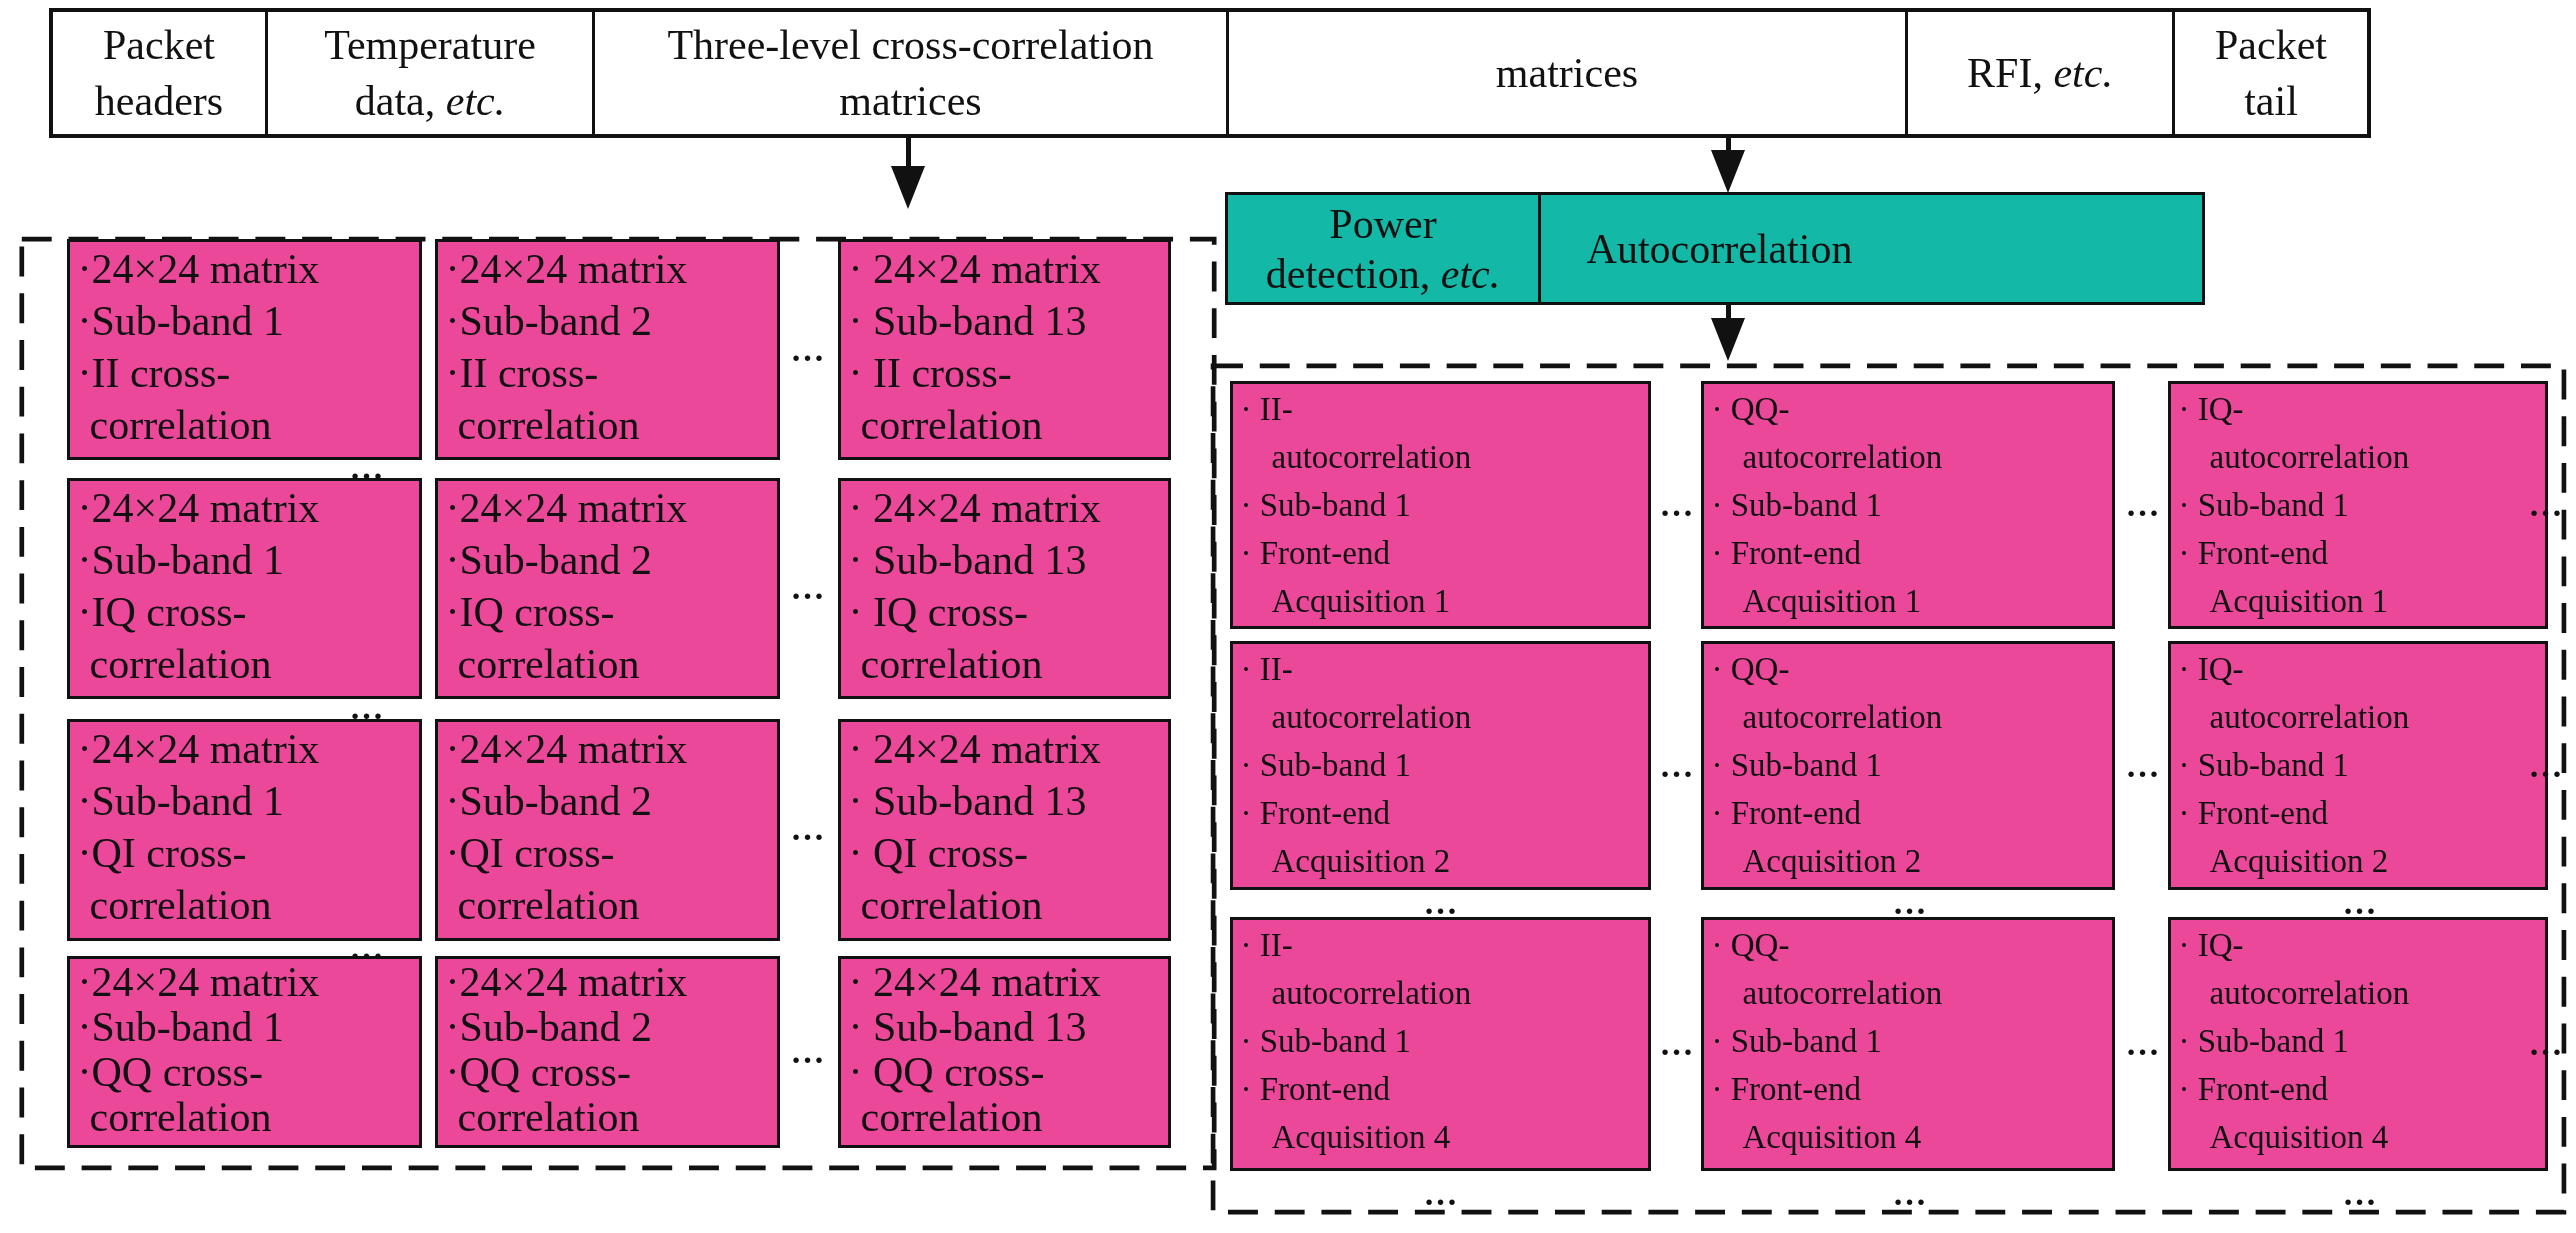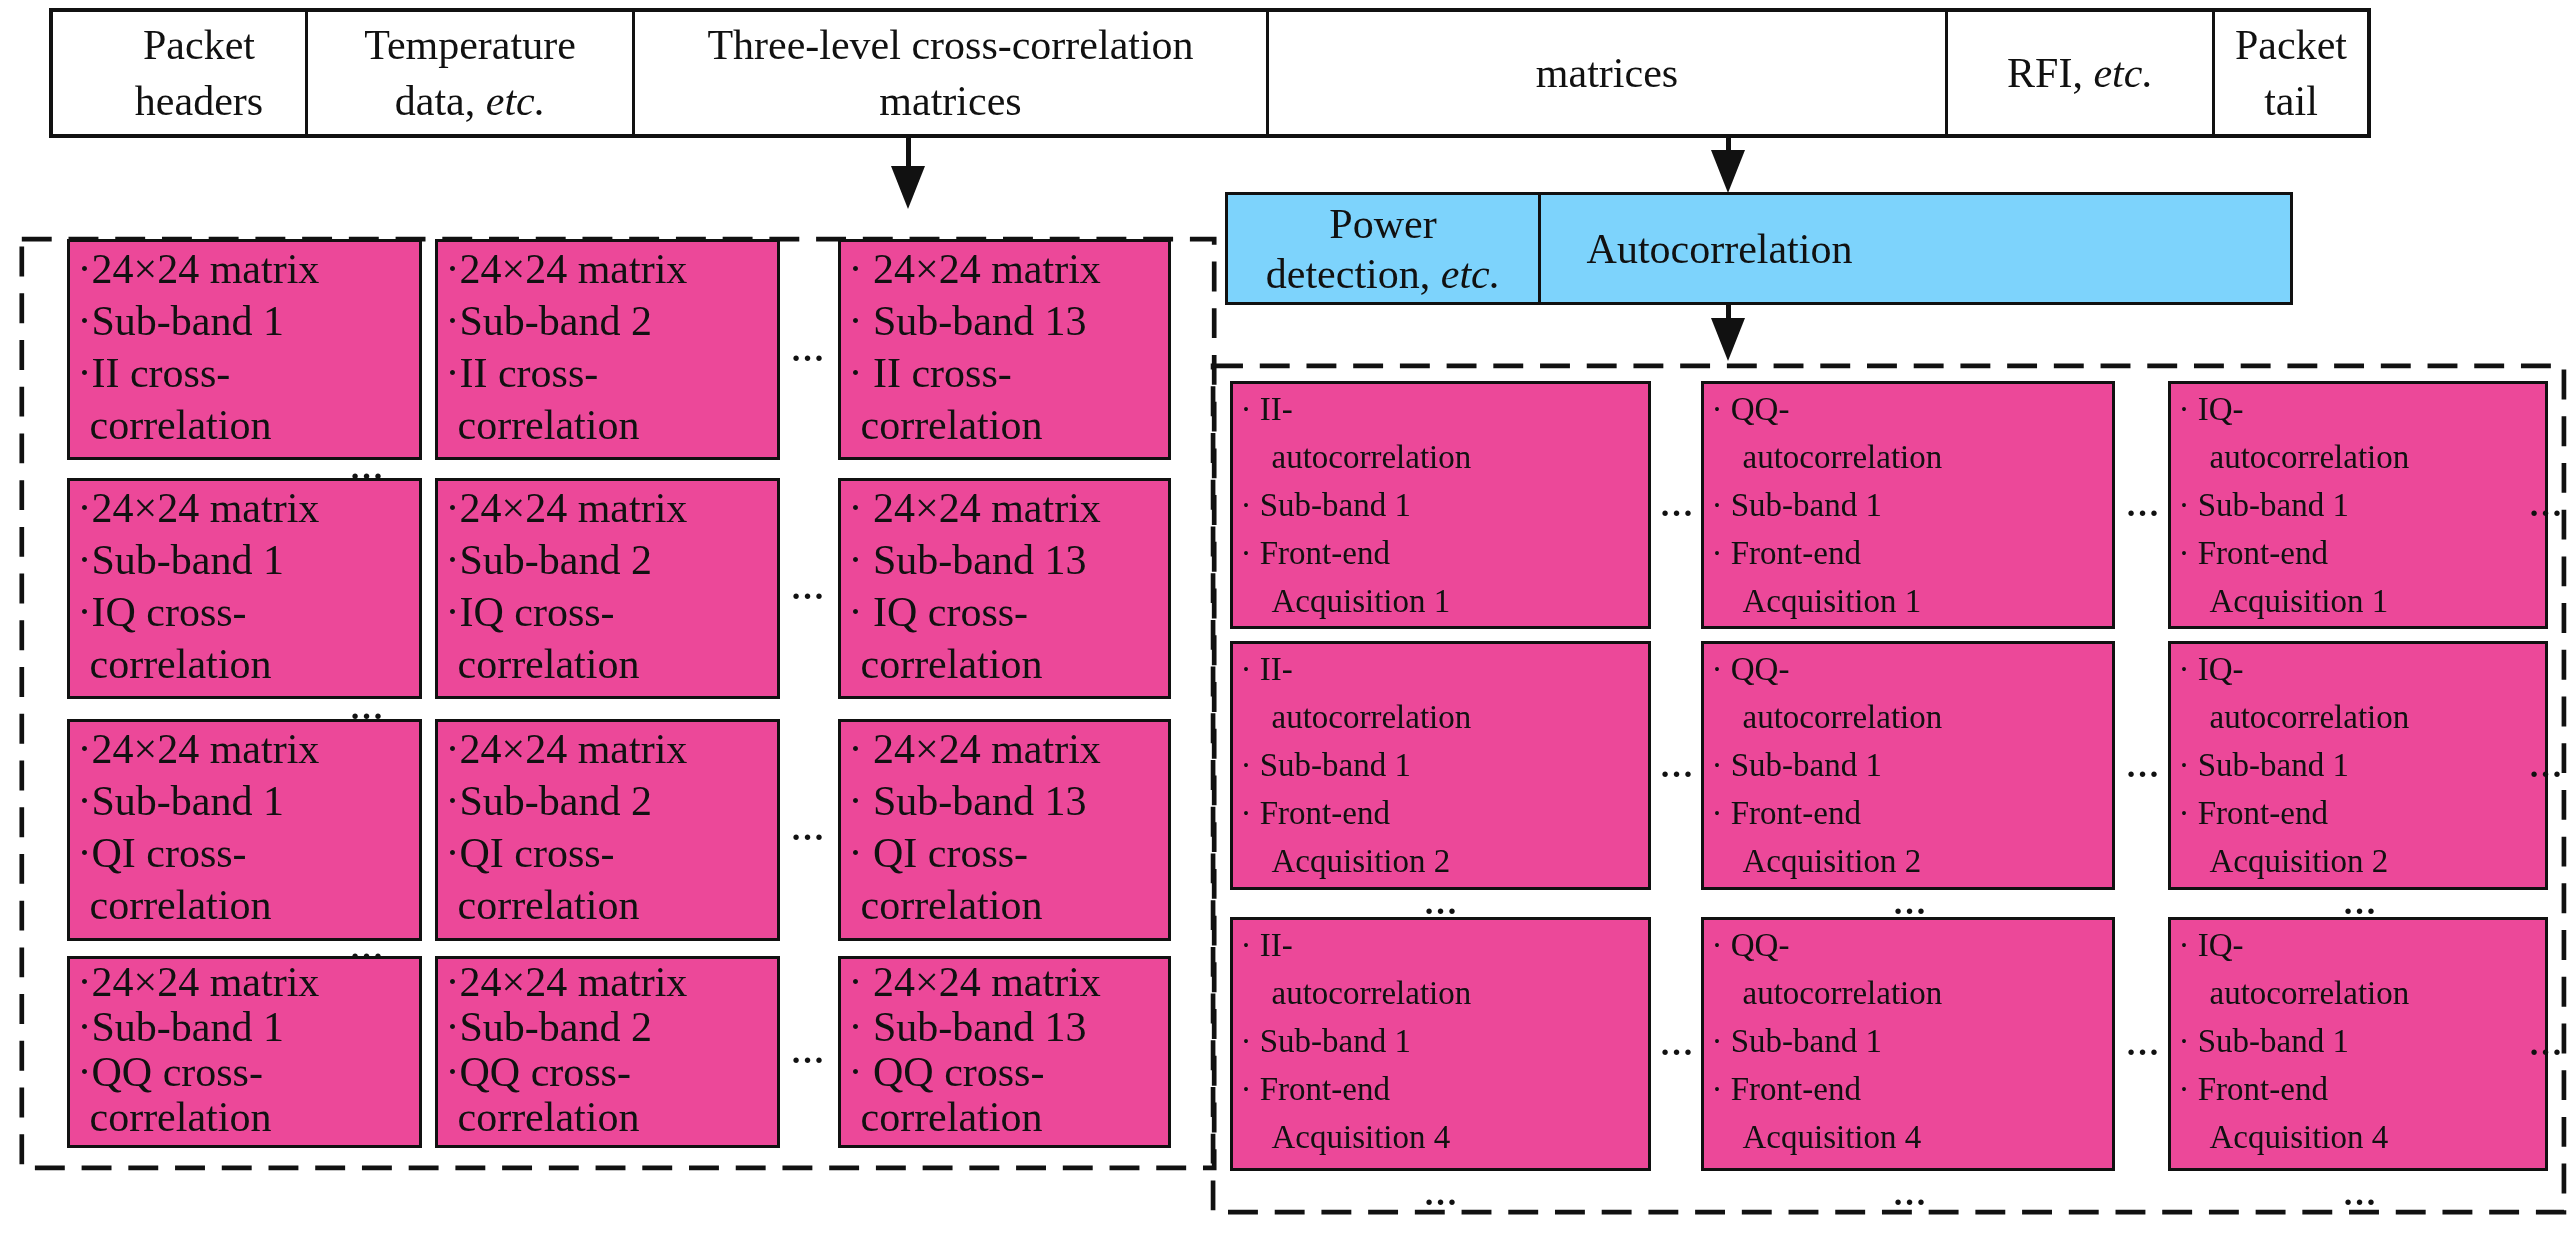--- a/index.html
+++ b/index.html
@@ -1,29 +1,29 @@
 <!DOCTYPE html>
 <html style="font-size:15px"><head>
 <meta charset="utf-8">
 <style>
   html,body{margin:0;padding:0;background:#fff;}
   .canvas{position:relative;width:2576px;height:1234px;background:#fff;overflow:hidden;
           font-family:"Liberation Serif","DejaVu Serif",serif;color:#111;}
 
   
   .toprow{position:absolute;left:49px;top:7.5px;width:2322px;height:130px;
-          border:4.7px solid #111;box-sizing:border-box;display:flex;background:#fff;padding-left:40px;}
+          border:4.7px solid #111;box-sizing:border-box;display:flex;background:#fff;}
   .tcell{border-right:3.7px solid #111;box-sizing:border-box;display:flex;flex-direction:column;
          justify-content:center;align-items:center;text-align:center;
          font-size:42px;line-height:56px;white-space:nowrap;}
   .tcell:last-child{border-right:none;}
 
   
-  .powerrow{position:absolute;left:1225px;top:192px;width:1068px;height:113px;
-            border:3.7px solid #111;box-sizing:border-box;display:flex;background:#7dd3fc;}
+  .powerrow{position:absolute;left:1225px;top:192px;width:980px;height:113px;
+            border:3.7px solid #111;box-sizing:border-box;display:flex;background:#14b8a6;}
   .pcell{border-right:3.7px solid #111;box-sizing:border-box;display:flex;flex-direction:column;
          justify-content:center;align-items:center;text-align:center;
          font-size:42px;line-height:50px;white-space:nowrap;}
   .pcell:last-child{border-right:none;}
 
   .it{font-style:italic;}
 
   
   .shaft{position:absolute;width:4.7px;background:#111;}
   .ahead{position:absolute;width:0;height:0;

